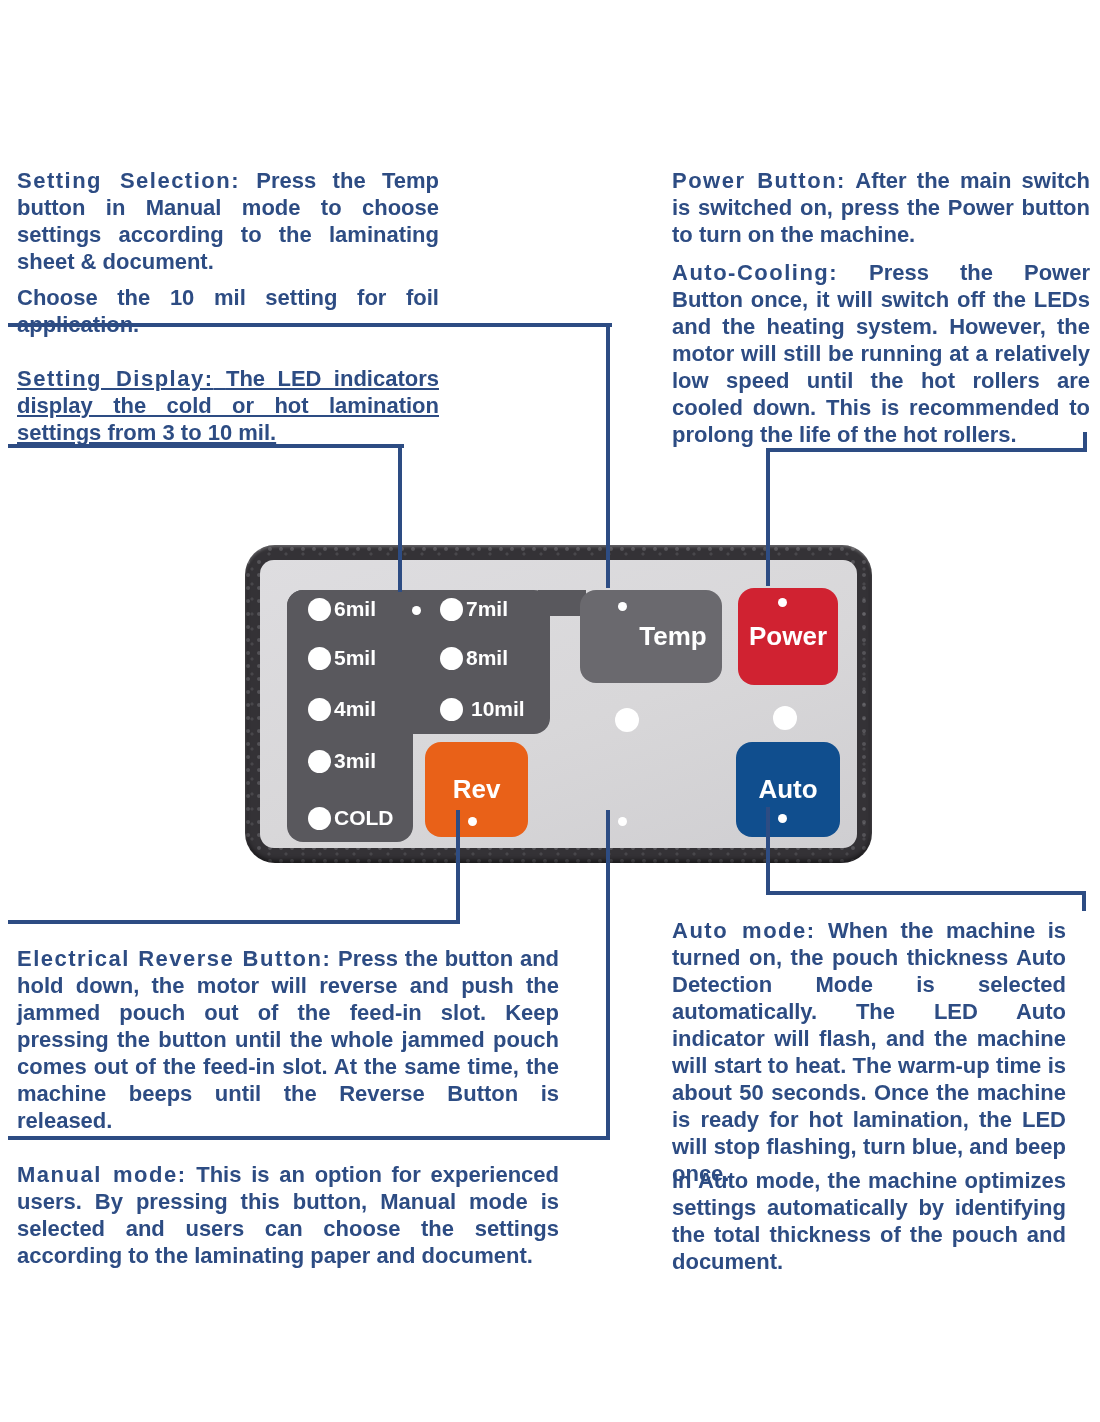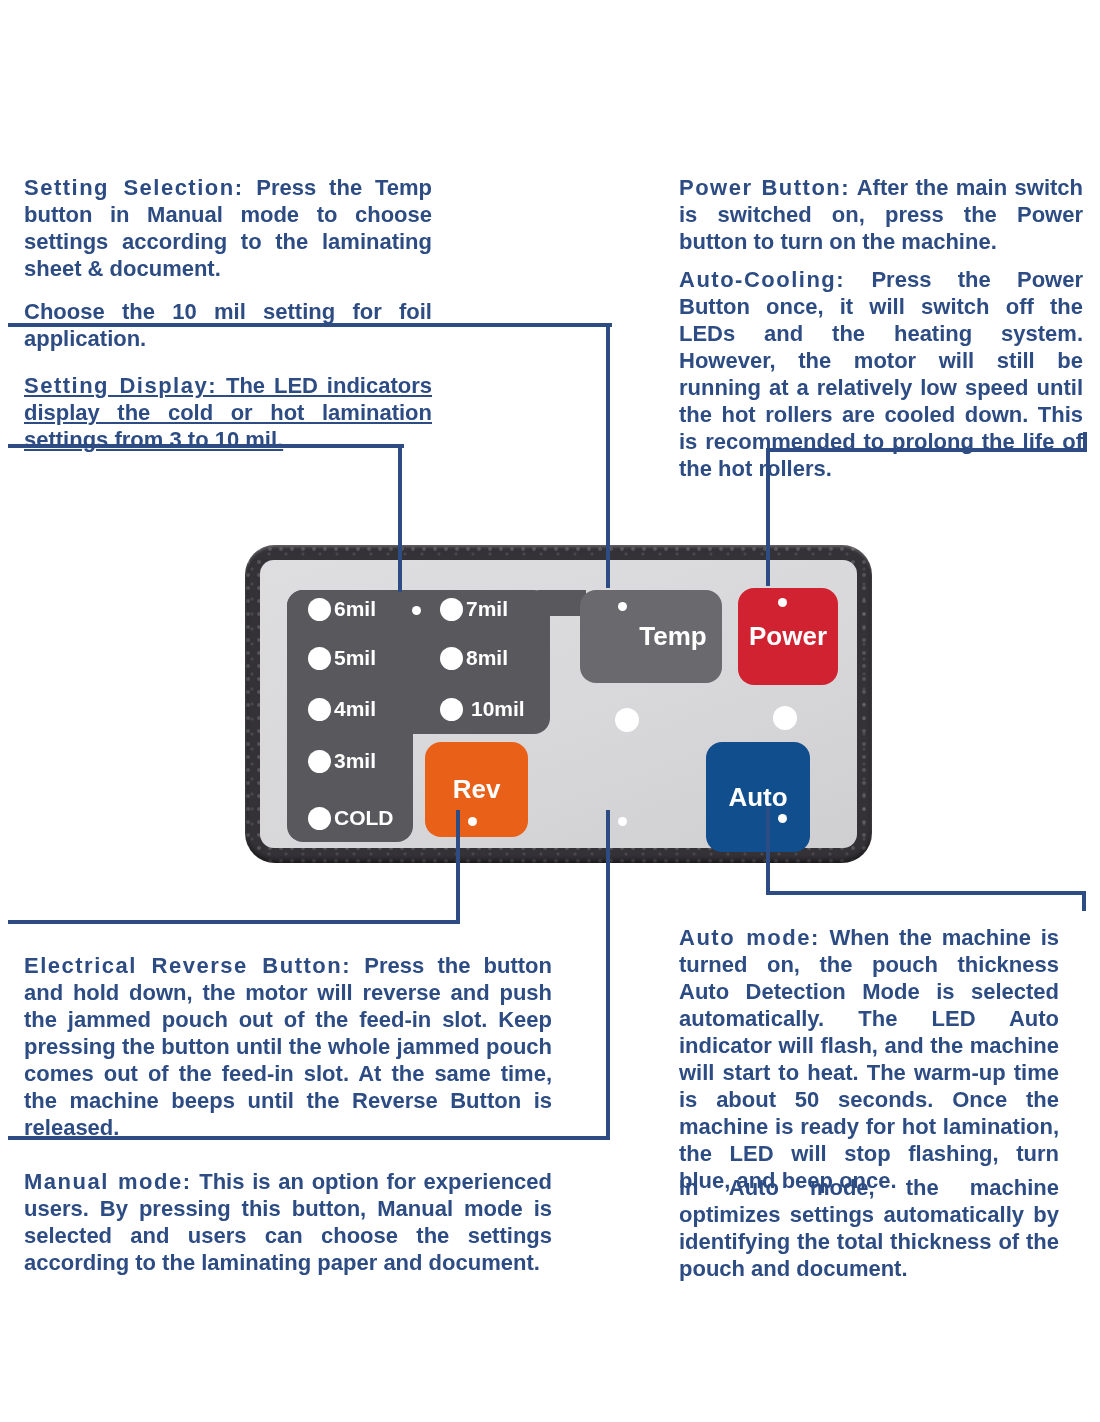--- a/index.html
+++ b/index.html
@@ -1,20 +1,20 @@
 <!DOCTYPE html>
 <html><head>
 <meta charset="utf-8">
 <style>
   html,body{margin:0;padding:0;background:#ffffff;}
   .page{position:relative;width:1100px;height:1422px;background:#ffffff;overflow:hidden;
         font-family:"Liberation Sans","DejaVu Sans",sans-serif;}
   
   .tb{position:absolute;color:#2d4c83;font-size:22px;line-height:27px;font-weight:bold;}
-  .tb p{margin:16px;text-align:justify;text-align-last:left;}
+  .tb p{margin:9px;text-align:justify;text-align-last:left;}
   .hd{font-weight:bold;letter-spacing:1.5px;}
   
   .ln{position:absolute;background:#2d4c83;z-index:3;}
   
   .panel{position:absolute;left:245px;top:545px;width:627px;height:318px;border-radius:30px;
          background-color:#343236;
          background-image:
            radial-gradient(circle at 3px 4px, rgba(170,170,176,0.28) 0 1.4px, transparent 2.4px),
            radial-gradient(circle at 7px 9px, rgba(110,110,116,0.35) 0 1.1px, transparent 2px);
          background-size:11px 13px, 17px 15px;
@@ -141,21 +141,21 @@
 
       <div class="btn" style="left:320px;top:30px;width:98px;height:93px;background:#6a696e;padding-left:44px;">
         <span>Temp</span>
       </div>
       <div class="btn" style="left:165px;top:182px;width:103px;height:95px;background:#e96118;">
         <span>Rev</span>
       </div>
       <div class="btn" style="left:478px;top:28px;width:100px;height:97px;background:#d02231;">
         <span>Power</span>
       </div>
-      <div class="btn" style="left:446px;top:182px;width:104px;height:110px;background:#104e8e;">
+      <div class="btn" style="left:476px;top:182px;width:104px;height:95px;background:#104e8e;">
         <span>Auto</span>
       </div>
 
       <div class="dot mid" style="left:355px;top:148px;"></div>
       <div class="dot mid" style="left:513px;top:146px;"></div>
 
       <div class="dot small" style="left:358px;top:42px;"></div>
       <div class="dot small" style="left:518px;top:38px;"></div>
       <div class="dot small" style="left:208px;top:257px;"></div>
       <div class="dot small" style="left:358px;top:257px;"></div>

